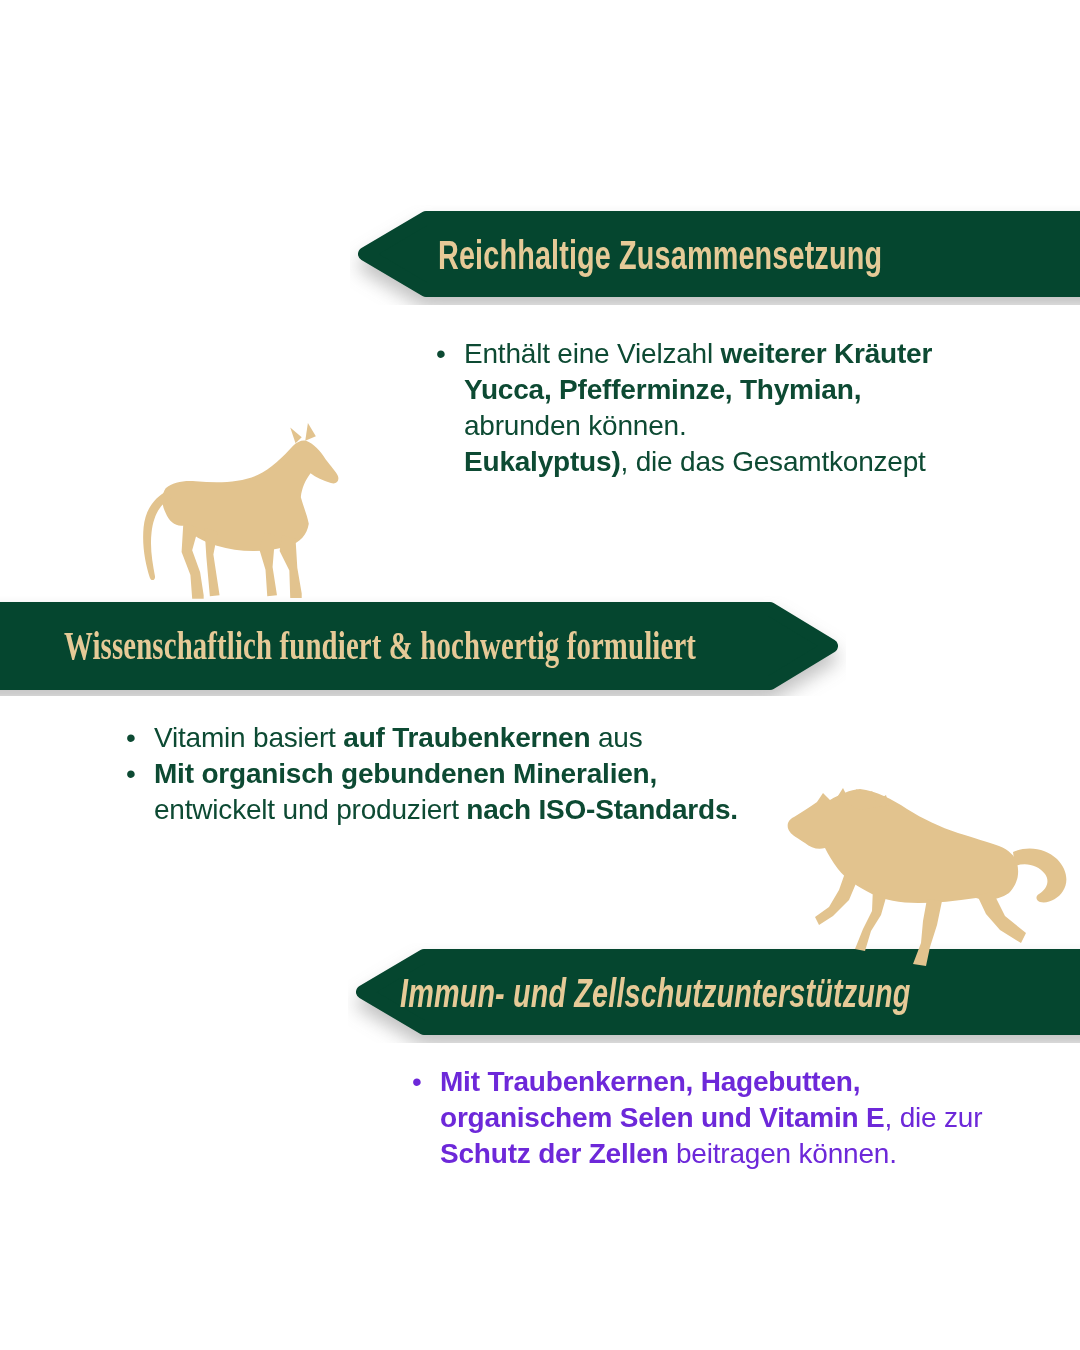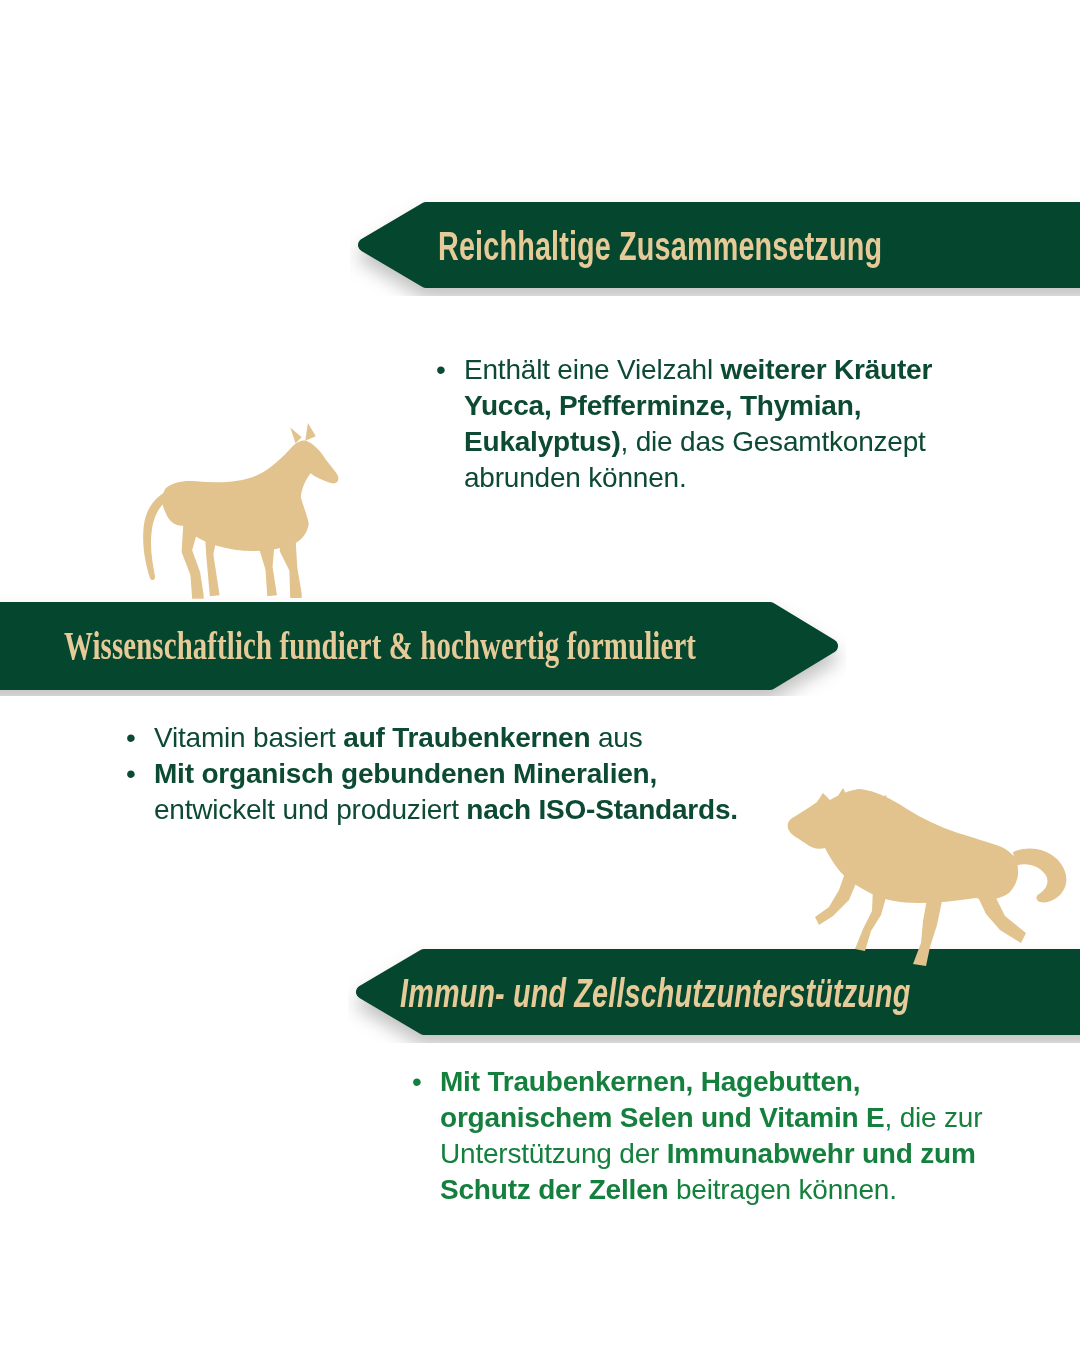--- a/index.html
+++ b/index.html
@@ -24,33 +24,33 @@
   .b-line{white-space:nowrap;height:36px;line-height:36px;font-size:28px;letter-spacing:-.2px;}
   .b-line .dot{display:inline-block;width:28px;}
   .b-line.cont{padding-left:28px;}
   .b-line b{font-weight:bold;}
 </style>
 </head>
 <body>
 
 <div class="canvas">
 
-  <div class="banner" style="left:350px;top:196px;width:730px;height:100px;">
+  <div class="banner" style="left:350px;top:205px;width:730px;height:100px;">
     <svg width="730" height="100" viewBox="0 0 730 100">
       <path class="banner-shape" d="M15,49 L76,13 L758,13 L758,85 L76,85 Z" fill="#05462f" stroke="#05462f" stroke-width="14" stroke-linejoin="round"></path>
     </svg>
     <span class="banner-label" style="left:88px;color:#e6ca97;">Reichhaltige Zusammensetzung</span>
   </div>
 
-  <div class="bullets" style="left:436px;top:336px;color:#0d4a33;margin-top:16px;">
+  <div class="bullets" style="left:436px;top:336px;color:#0d4a33;">
       <div class="b-item">
         <div class="b-line"><span class="dot">•</span><span>Enthält eine Vielzahl </span><b>weiterer Kräuter</b></div>
         <div class="b-line cont"><b>Yucca, Pfefferminze, Thymian,</b></div>
+        <div class="b-line cont"><span>abrunden können.</span></div>
         <div class="b-line cont"><b>Eukalyptus)</b><span>, die das Gesamtkonzept</span></div>
-        <div class="b-line cont"><span>abrunden können.</span></div>
       </div>
     </div>
 
   <div class="horse" style="left:133px;top:413px;width:212px;height:194px;">
     <svg width="212" height="194" viewBox="0 0 240 205">
       <g fill="#e2c38e">
         <path d="M196,24 C204,27 212,35 218,45 C224,53 230,59 232,64 C234,70 230,74 224,72
                  C215,69 207,66 201,61 C195,69 191,78 190,88 C193,99 197,108 199,118
                  C197,131 189,139 177,143 C151,151 121,151 95,143 C79,138 66,131 58,120
                  C49,122 41,116 37,106 C32,96 32,85 37,78 C45,71 57,69 71,70
@@ -104,22 +104,21 @@
     </svg>
   </div>
 
   <div class="banner" style="left:348px;top:943px;width:732px;height:100px;font-style:italic;">
     <svg width="732" height="100" viewBox="0 0 732 100">
       <path class="banner-shape" d="M15,49 L76,13 L760,13 L760,85 L76,85 Z" fill="#05462f" stroke="#05462f" stroke-width="14" stroke-linejoin="round"></path>
     </svg>
     <span class="banner-label" style="left:52px;color:#e6ca97;">Immun- und Zellschutzunterstützung</span>
   </div>
 
-  <div class="bullets" style="left:412px;top:1064px;color:#15803d;">
+  <div class="bullets" style="left:412px;top:1064px;color:#6d28d9;">
       <div class="b-item">
         <div class="b-line"><span class="dot">•</span><b>Mit Traubenkernen, Hagebutten,</b></div>
         <div class="b-line cont"><b>organischem Selen und Vitamin E</b><span>, die zur</span></div>
-        <div class="b-line cont"><span>Unterstützung der </span><b>Immunabwehr und zum</b></div>
         <div class="b-line cont"><b>Schutz der Zellen</b><span> beitragen können.</span></div>
       </div>
     </div>
 
 </div>
 
 </body></html>

